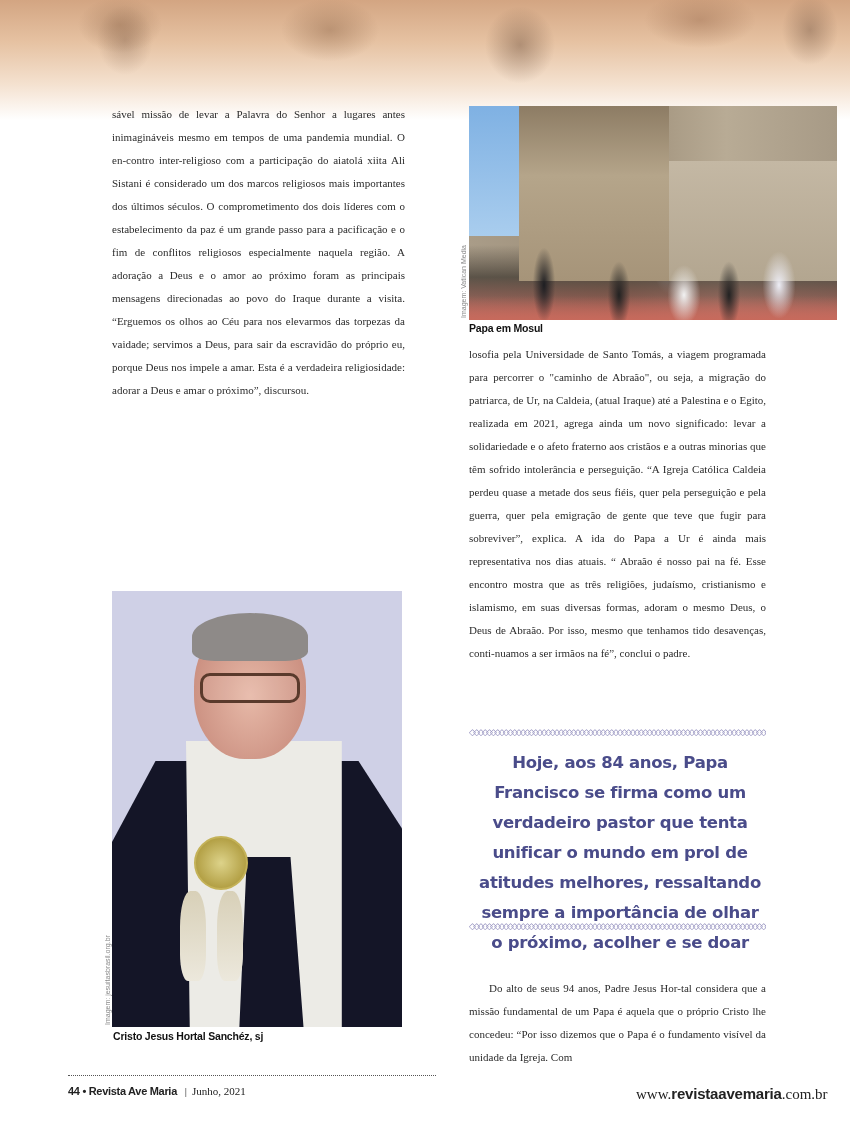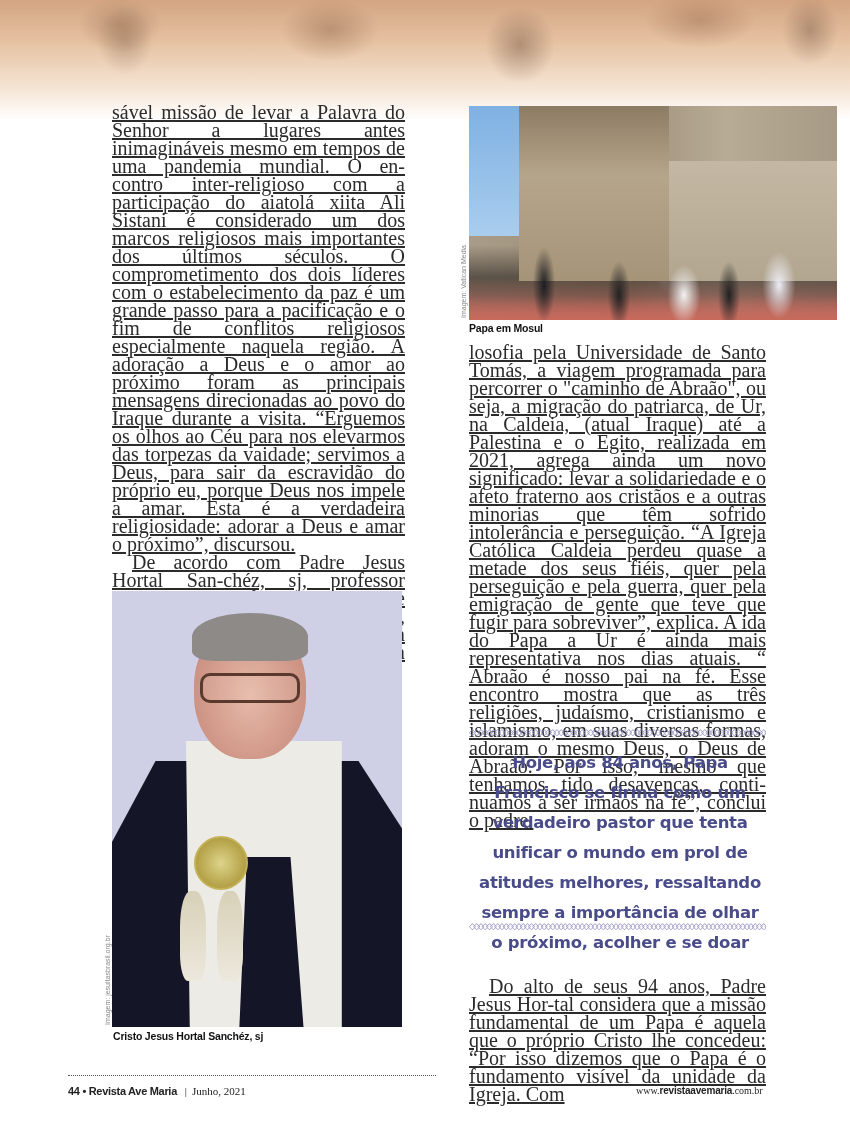--- a/index.html
+++ b/index.html
@@ -13,21 +13,21 @@
     position: absolute; left: 0; top: 0; width: 850px; height: 120px;
     background:
       radial-gradient(ellipse 60px 40px at 120px 25px, rgba(160,120,90,0.55), transparent 70%),
       radial-gradient(ellipse 40px 50px at 125px 40px, rgba(120,90,70,0.35), transparent 70%),
       radial-gradient(ellipse 70px 45px at 330px 30px, rgba(150,110,80,0.5), transparent 70%),
       radial-gradient(ellipse 50px 55px at 520px 45px, rgba(110,80,60,0.45), transparent 70%),
       radial-gradient(ellipse 80px 40px at 700px 20px, rgba(160,115,85,0.5), transparent 70%),
       radial-gradient(ellipse 40px 50px at 810px 30px, rgba(120,90,70,0.45), transparent 70%),
       linear-gradient(to bottom, #d3a582 0%, #e6c2a2 35%, #f4e1cf 70%, #ffffff 100%);
   }
-  .col { position: absolute; font-size: 20px; line-height: 18px; text-align: justify; text-decoration: underline; }
+  .col { position: absolute; font-size: 11px; line-height: 23px; text-align: justify; }
   .col p { margin: 0; }
   .col p.indent { text-indent: 20px; }
   .col-left { left: 112px; top: 103px; width: 293px; }
   .col-right-1 { left: 469px; top: 343px; width: 297px; }
   .col-right-2 { left: 469px; top: 941px; width: 297px; margin-top: 36px; }
 
   .photo-mosul {
     position: absolute; left: 469px; top: 106px; width: 368px; height: 214px;
     background:
       linear-gradient(to bottom, transparent 0%, transparent 65%, rgba(40,35,30,0.6) 80%, rgba(200,60,60,0.5) 100%),
@@ -129,33 +129,32 @@
     position: absolute; left: 68px; top: 1075px; width: 368px; height: 0;
     border-top: 1px dotted #555;
   }
   .footer-left {
     position: absolute; left: 68px; top: 1085px; font-size: 11px; color: #222;
     font-family: "Liberation Serif", serif; white-space: nowrap;
   }
   .footer-left .pub { font-family: "Liberation Sans", sans-serif; font-weight: bold; letter-spacing: -0.3px; }
   .footer-left .sep { margin: 0 5px; }
   .footer-right {
-    position: absolute; left: 636px; top: 1085px; font-size: 10px; color: #222;
+    position: absolute; left: 636px; top: 1085px; font-size: 15px; color: #222;
     font-family: "Liberation Serif", serif; white-space: nowrap;
   }
   .footer-right .brand { font-family: "Liberation Sans", sans-serif; font-weight: bold; letter-spacing: -0.2px; }
 </style>
 </head>
 <body>
 
 <div class="top-banner"></div>
 
 <div class="col col-left">
   <p>sável missão de levar a Palavra do Senhor a lugares antes inimagináveis mesmo em tempos de uma pandemia mundial. O en-contro inter-religioso com a participação do aiatolá xiita Ali Sistani é considerado um dos marcos religiosos mais importantes dos últimos séculos. O comprometimento dos dois líderes com o estabelecimento da paz é um grande passo para a pacificação e o fim de conflitos religiosos especialmente naquela região. A adoração a Deus e o amor ao próximo foram as principais mensagens direcionadas ao povo do Iraque durante a visita. “Erguemos os olhos ao Céu para nos elevarmos das torpezas da vaidade; servimos a Deus, para sair da escravidão do próprio eu, porque Deus nos impele a amar. Esta é a verdadeira religiosidade: adorar a Deus e amar o próximo”, discursou.</p>
-  <p class="indent">De acordo com Padre Jesus Hortal San-chéz, sj, professor emérito da Pontifícia Uni-versidade Católica do Rio de Janeiro (RJ), doutor em Direito Canônico pela Pontifícia Universidade Gregoriana e doutor em Fi-</p>
 </div>
 
 <div class="photo-mosul">
   <div class="sky"></div>
   <div class="bldg-l"></div>
   <div class="bldg-r"></div>
   <div class="people"></div>
 </div>
 <div class="credit-vertical credit-mosul">Imagem: Vatican Media</div>
 <div class="caption caption-mosul">Papa em Mosul</div>

